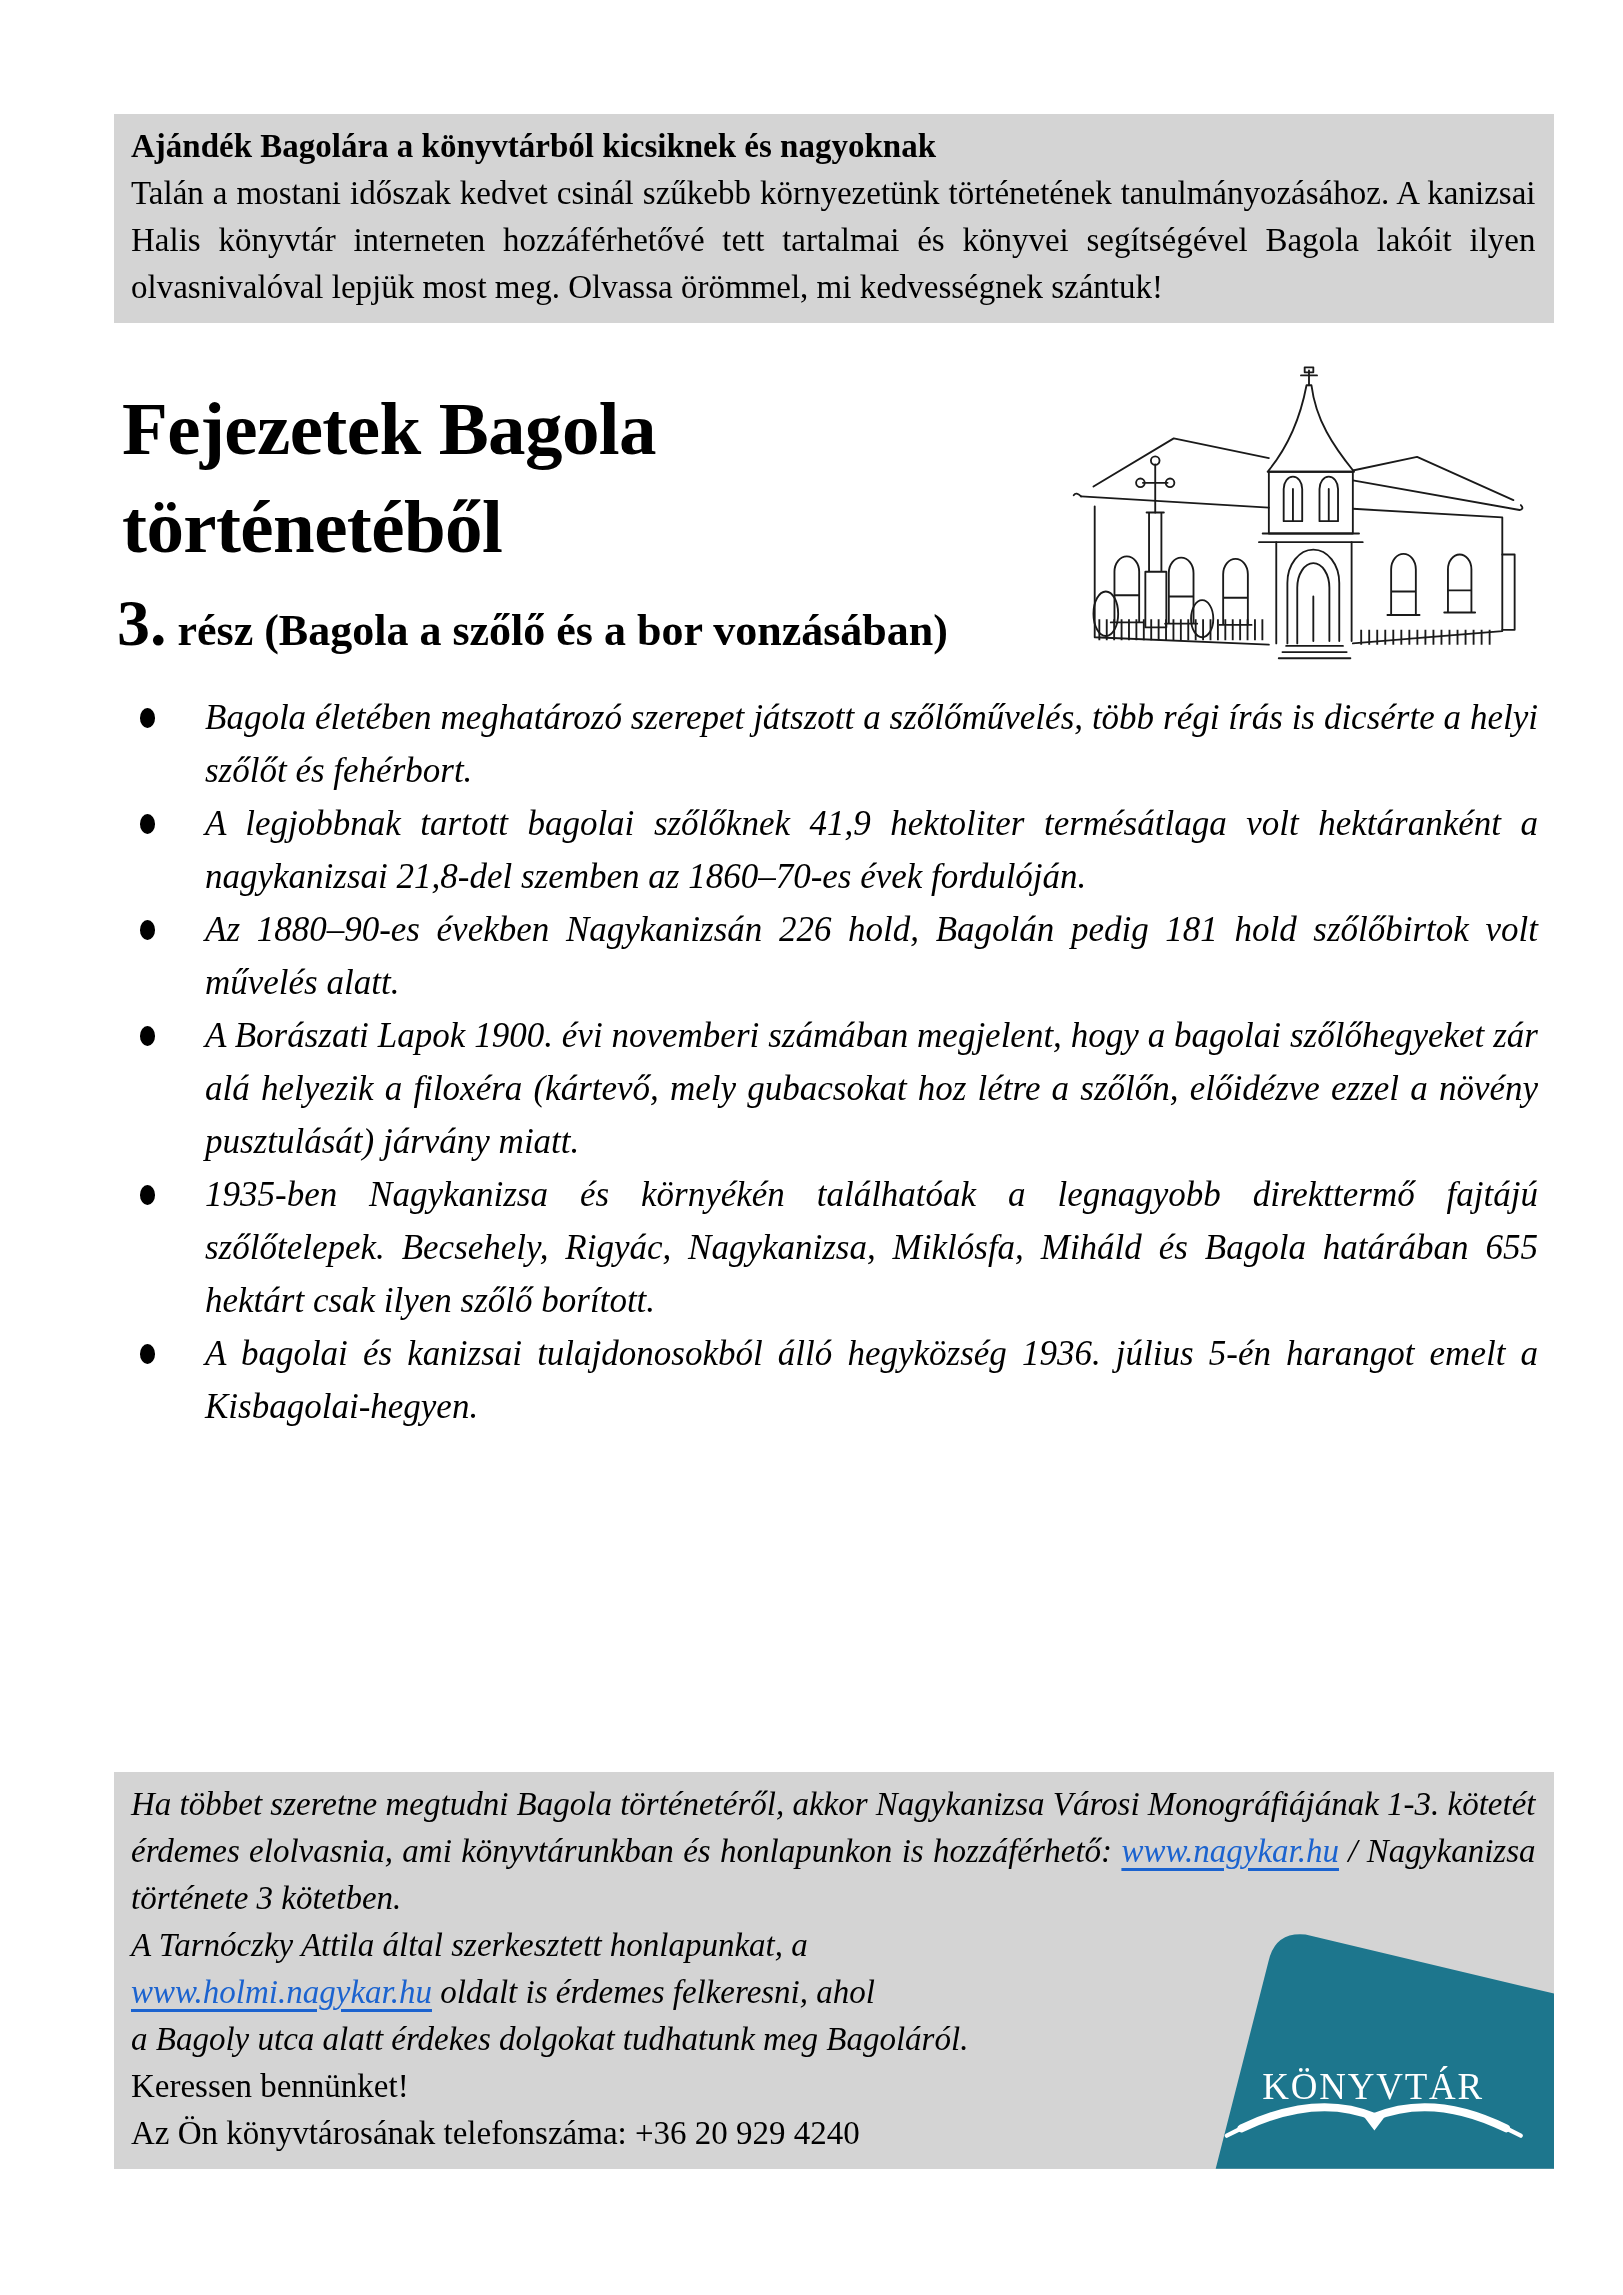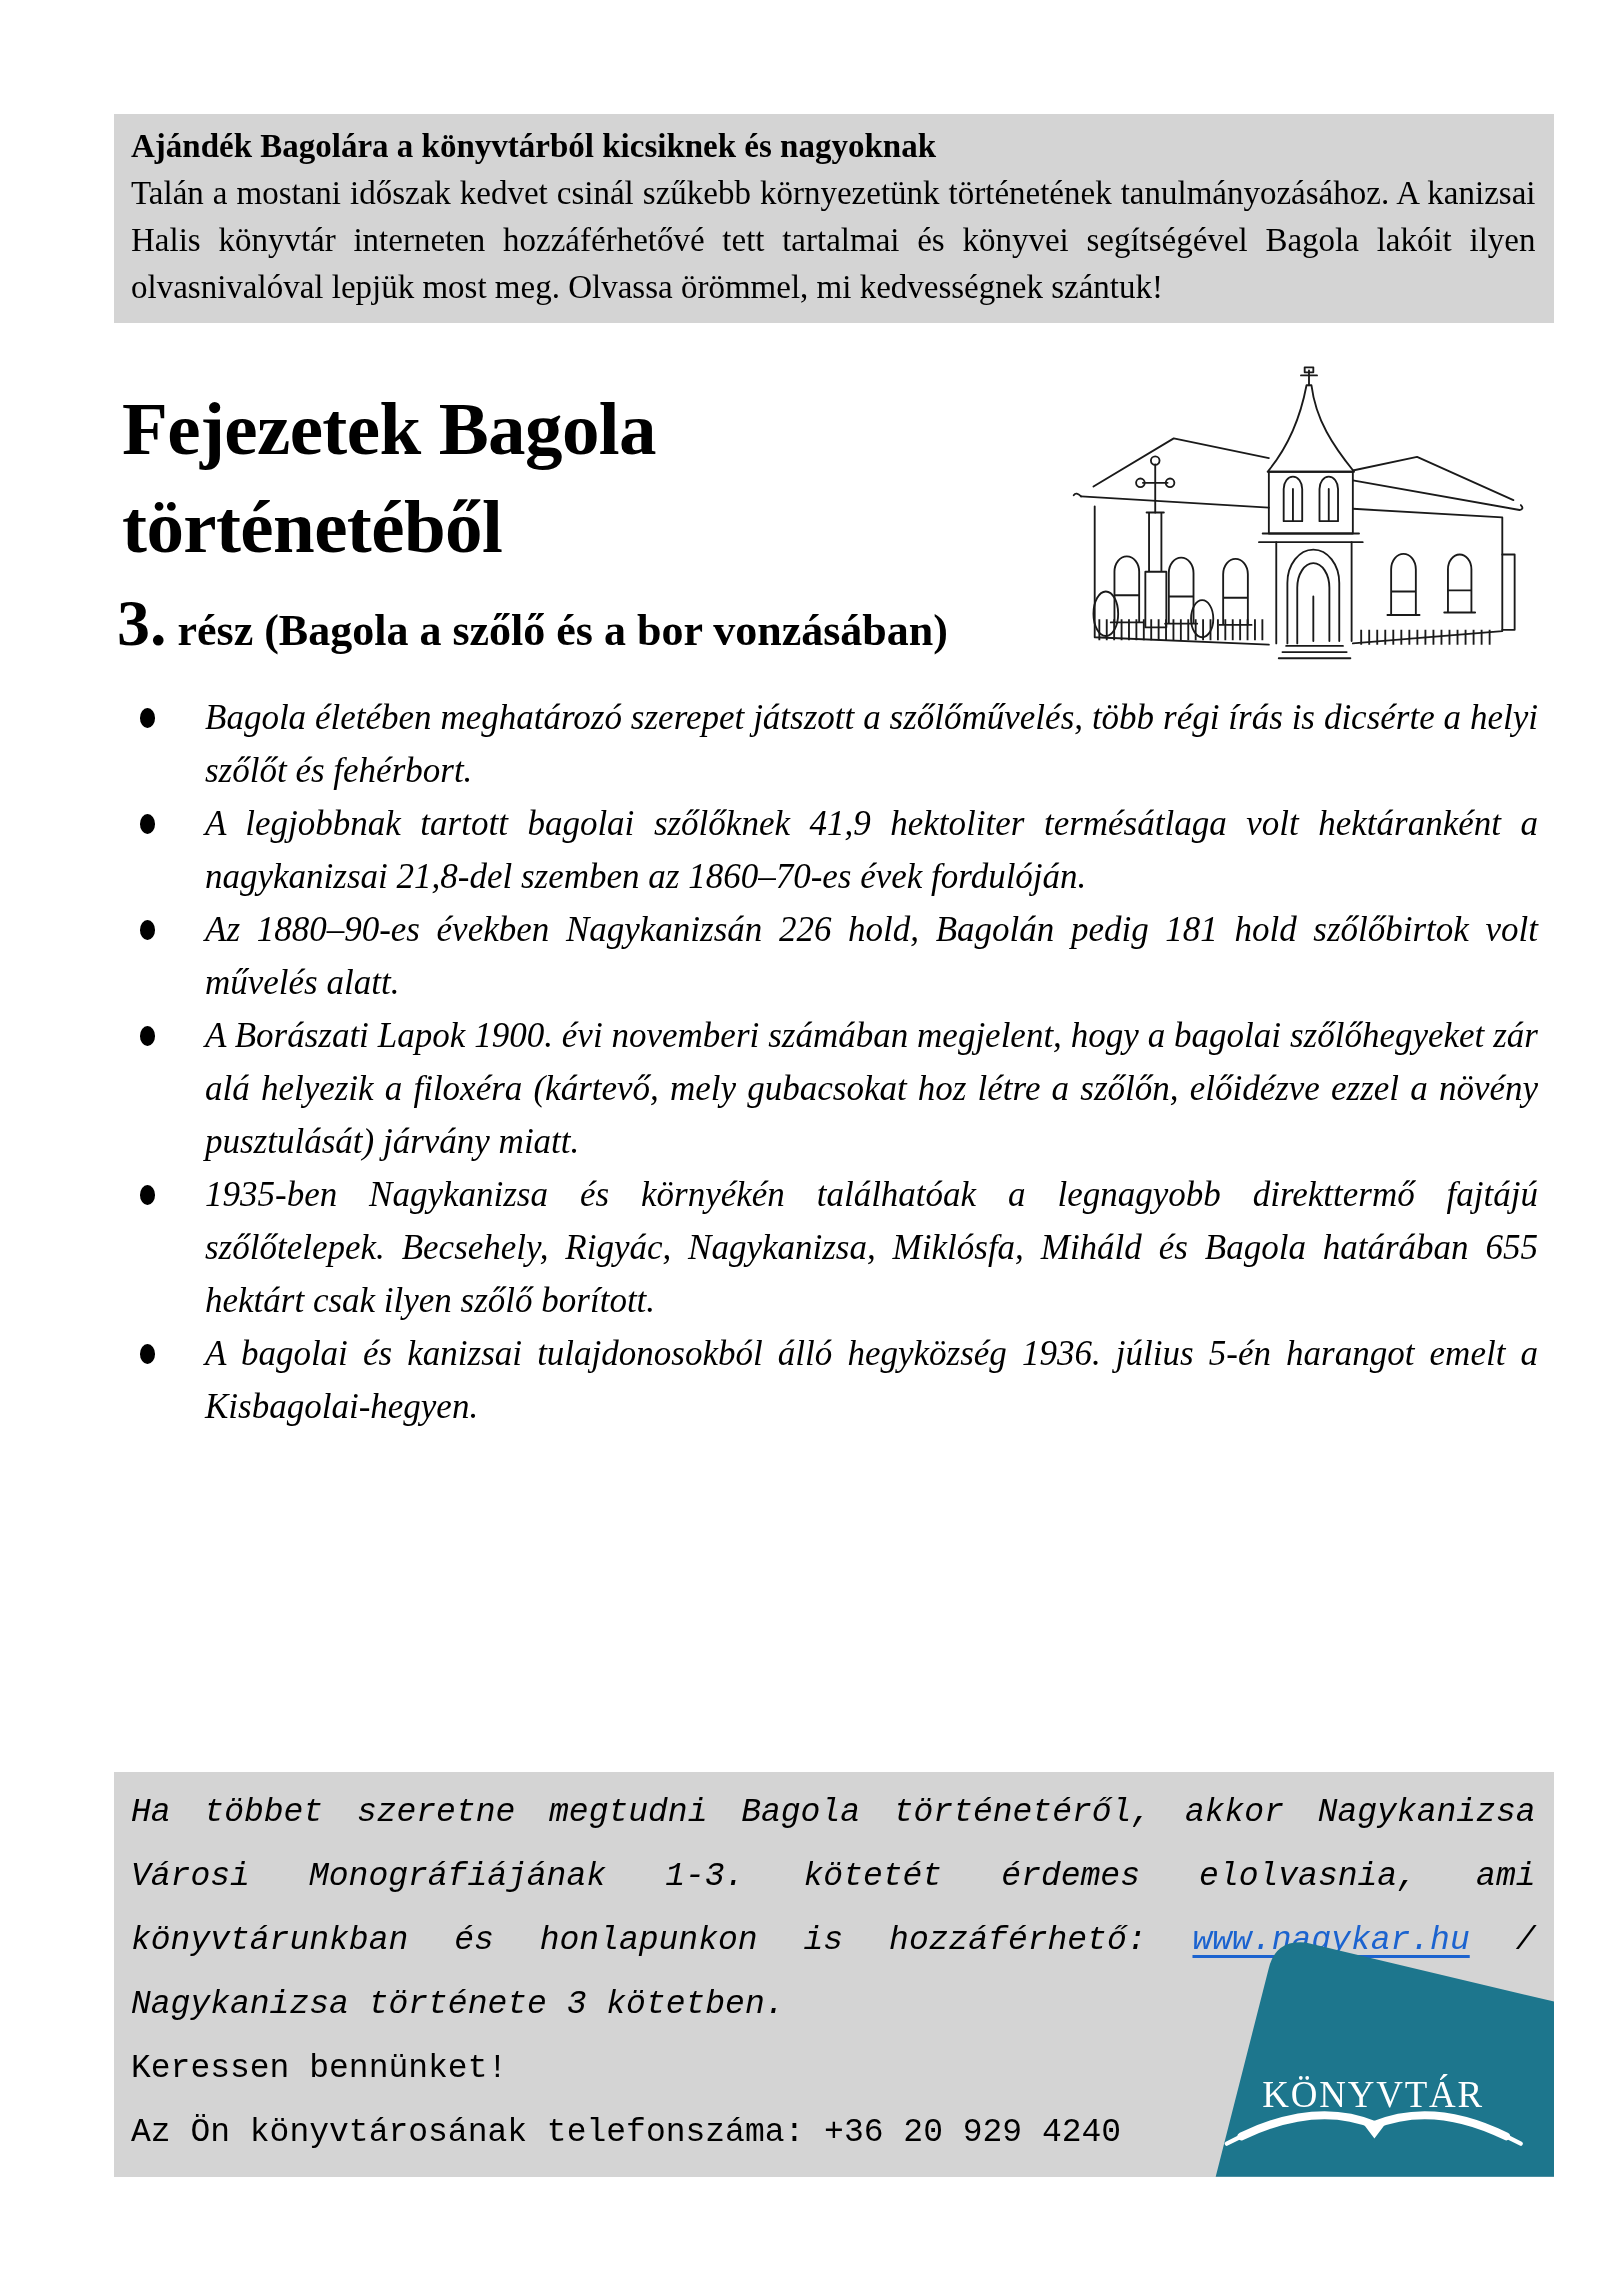--- a/index.html
+++ b/index.html
@@ -59,21 +59,21 @@
     padding-left:91px;
     margin:0;
   }
   .bullet-dot {
     position:absolute; left:26px; top:17px;
     width:14.8px; height:19.7px;
     background:#000;
     border-radius:50%;
   }
   .bottom-box { top:1772px; min-height:394px; }
-  .bottom-box p { margin:0; font-size:33px; line-height:64px;font-family:Liberation Mono, monospace; }
+  .bottom-box p { margin:0; font-size:33px; line-height:47px; }
   .it { font-style:italic; }
   .narrow { max-width:1010px; }
   a.doc-link {
     color:#1b63cf;
     text-decoration:underline;
     text-decoration-thickness:2.5px;
     text-underline-offset:6.2px;
   }
   .logo {
     position:absolute; right:0; bottom:0;
@@ -163,20 +163,21 @@
     <li><span class="bullet-dot"></span><span>Bagola életében meghatározó szerepet játszott a szőlőművelés, több régi írás is dicsérte a helyi szőlőt és fehérbort.</span></li>
     <li><span class="bullet-dot"></span><span>A legjobbnak tartott bagolai szőlőknek 41,9 hektoliter termésátlaga volt hektáranként a nagykanizsai 21,8-del szemben az 1860–70-es évek fordulóján.</span></li>
     <li><span class="bullet-dot"></span><span>Az 1880–90-es években Nagykanizsán 226 hold, Bagolán pedig 181 hold szőlőbirtok volt művelés alatt.</span></li>
     <li><span class="bullet-dot"></span><span>A Borászati Lapok 1900. évi novemberi számában megjelent, hogy a bagolai szőlőhegyeket zár alá helyezik a filoxéra (kártevő, mely gubacsokat hoz létre a szőlőn, előidézve ezzel a növény pusztulását) járvány miatt.</span></li>
     <li><span class="bullet-dot"></span><span>1935-ben Nagykanizsa és környékén találhatóak a legnagyobb direkttermő fajtájú szőlőtelepek. Becsehely, Rigyác, Nagykanizsa, Miklósfa, Miháld és Bagola határában 655 hektárt csak ilyen szőlő borított.</span></li>
     <li><span class="bullet-dot"></span><span>A bagolai és kanizsai tulajdonosokból álló hegyközség 1936. július 5-én harangot emelt a Kisbagolai-hegyen.</span></li>
   </ul>
 
   <section class="gray-box bottom-box">
     <p class="it" style="text-align:justify;"><span>Ha többet szeretne megtudni Bagola történetéről, akkor Nagykanizsa Városi Monográfiájának 1-3. kötetét érdemes elolvasnia, ami könyvtárunkban és honlapunkon is hozzáférhető: </span><a class="doc-link" href="#">www.nagykar.hu</a><span> / Nagykanizsa története 3 kötetben.</span></p>
+    <p class="it narrow"><span>A Tarnóczky Attila által szerkesztett honlapunkat, a</span><br><a class="doc-link" href="#">www.holmi.nagykar.hu</a><span> oldalt is érdemes felkeresni, ahol</span><br><span>a Bagoly utca alatt érdekes dolgokat tudhatunk meg Bagoláról.</span></p>
     <p class="narrow">Keressen bennünket!</p>
     <p class="narrow">Az Ön könyvtárosának telefonszáma: +36 20 929 4240</p>
 
     <div class="logo">
       <svg viewBox="0 0 556 406" width="342" height="250">
         <path d="M6 406 L92 68 Q103 20 152 25 L556 121 L556 406 Z" fill="#1d768d"></path>
         <text x="262" y="292" text-anchor="middle" fill="#ffffff" font-family="Liberation Serif, DejaVu Serif, serif" font-size="60" letter-spacing="3">KÖNYVTÁR</text>
         <g stroke="#ffffff" fill="none" stroke-linecap="round">
           <path d="M48 340 Q170 282 265 322" stroke-width="13"></path>
           <path d="M478 340 Q360 282 263 322" stroke-width="13"></path>

